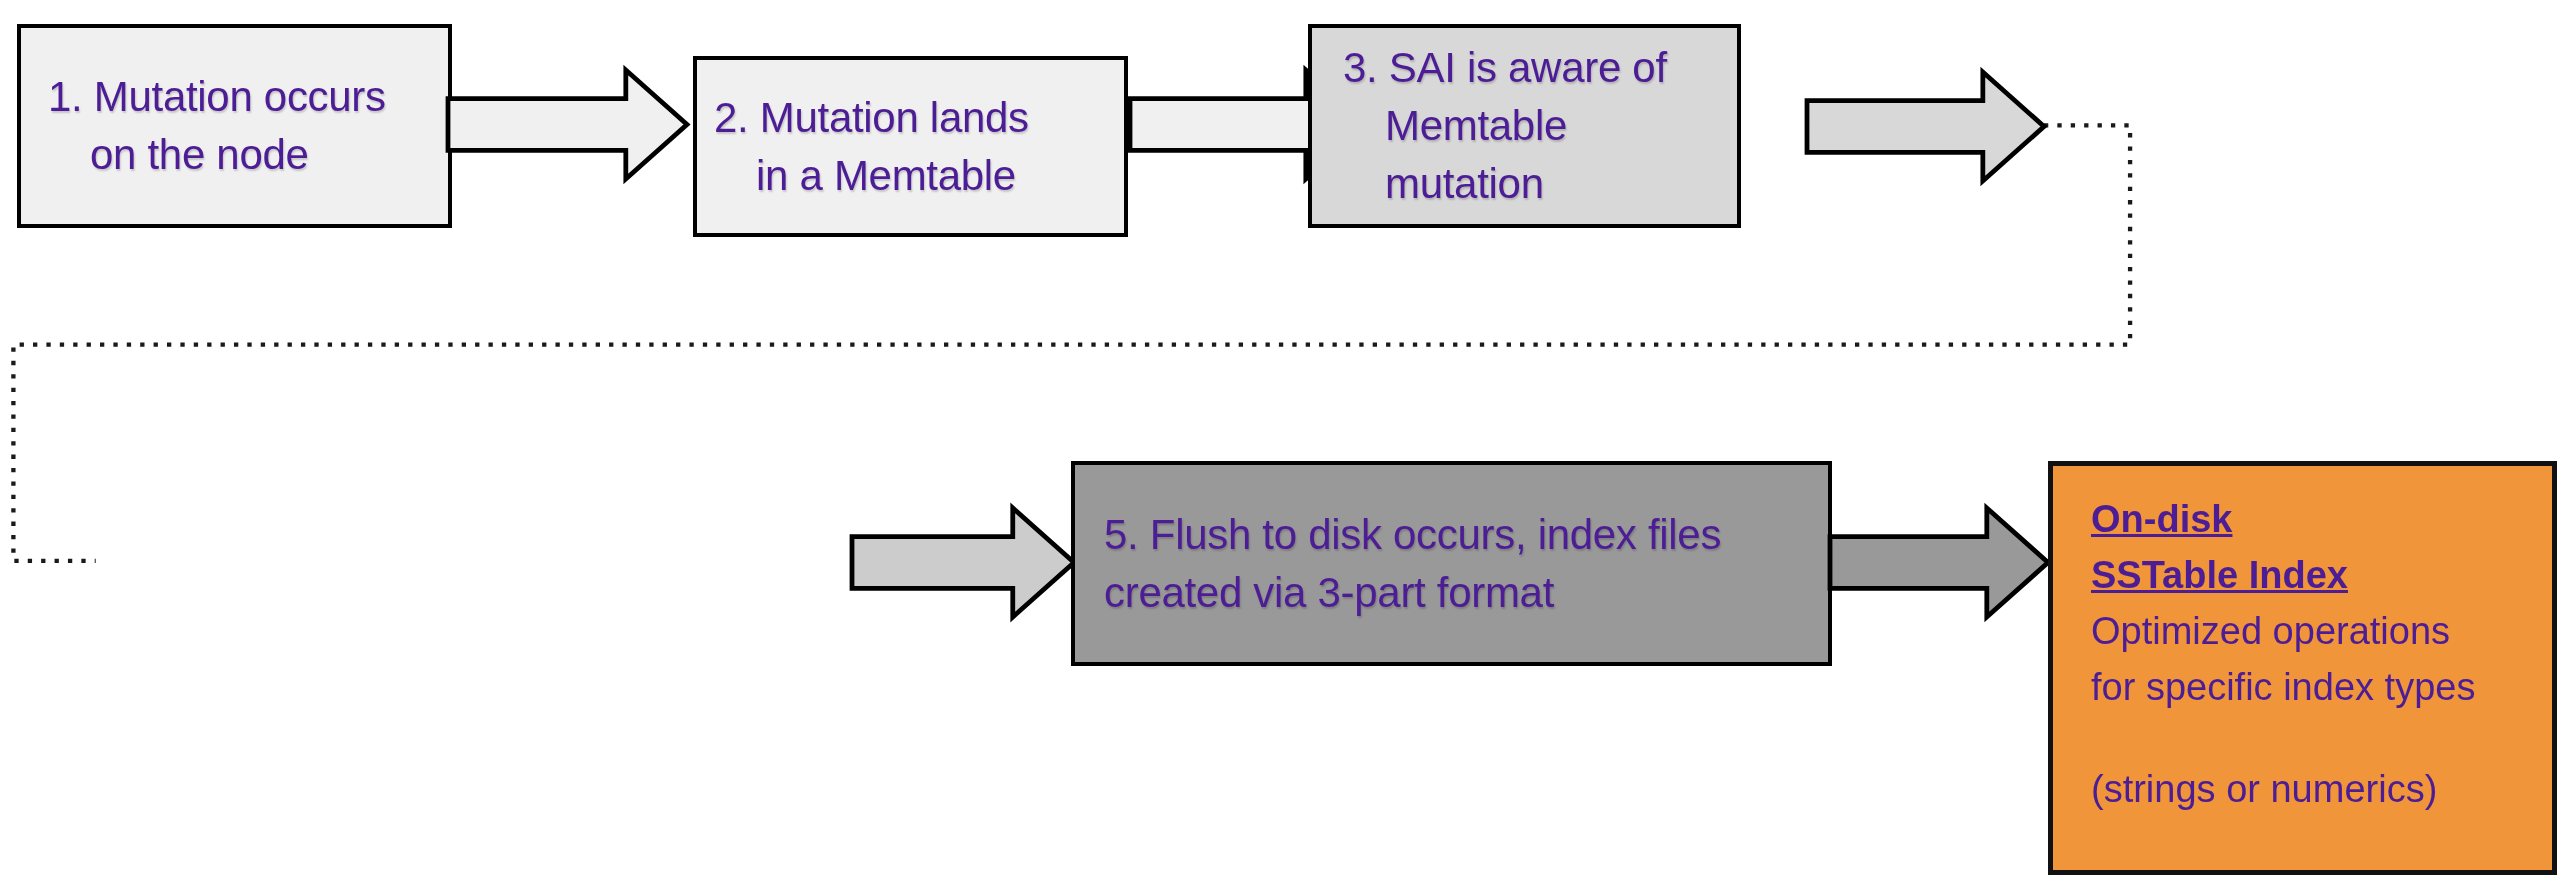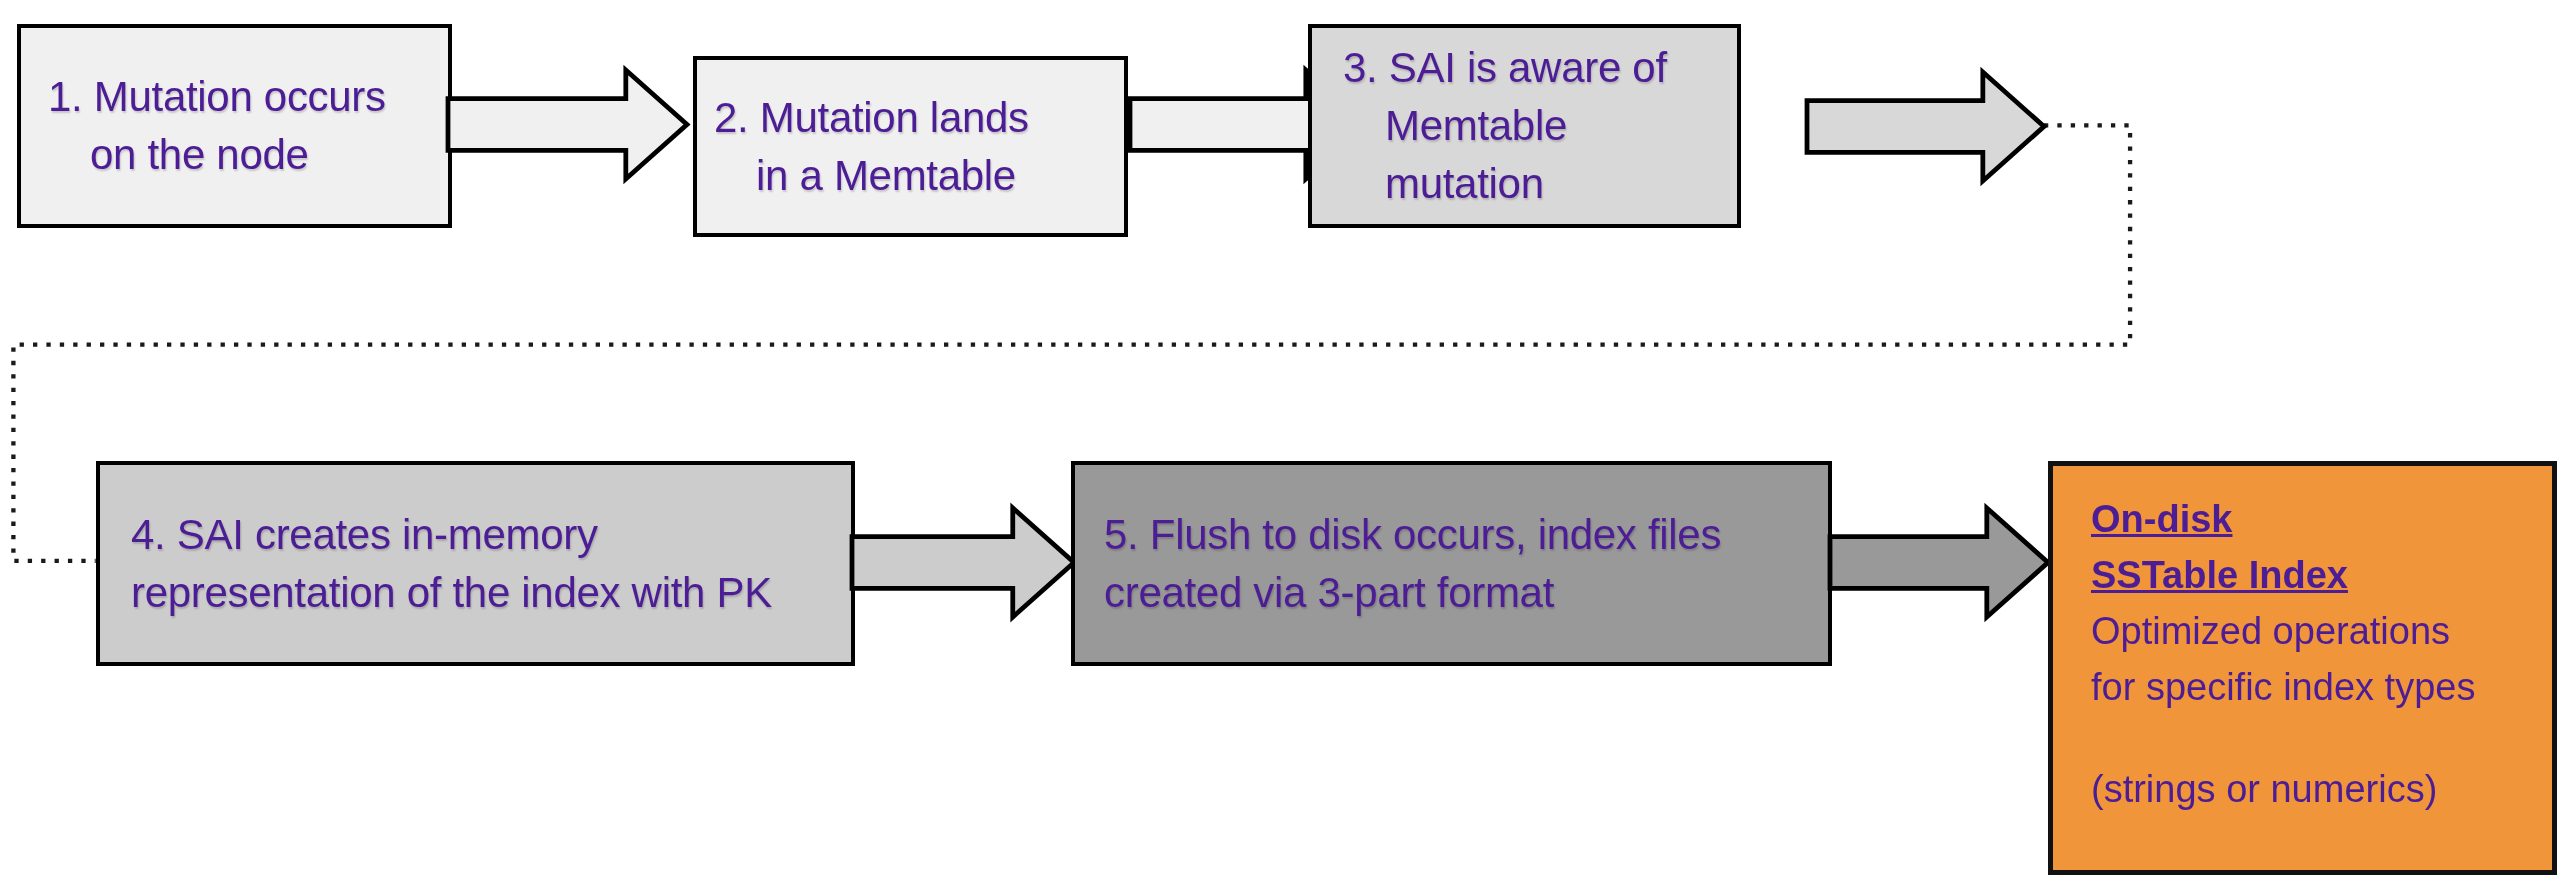--- a/index.html
+++ b/index.html
@@ -112,24 +112,20 @@
       <div class="line">Memtable</div>
       <div class="line">mutation</div>
     </div>
 
   <div id="arrow-3" class="flow-arrow">
     <svg width="237" height="115" viewBox="0 0 248 120">
       <polygon points="0,33 184,33 184,3 248,60 184,117 184,87 0,87" stroke="#000000" stroke-width="5" stroke-linejoin="miter" style="fill: rgb(216, 216, 216);"></polygon>
     </svg>
   </div>
 
-  <div id="box-step-4" class="step-box" style="background-color: rgb(204, 204, 204);">
-      <div class="line">4. SAI creates in-memory</div>
-      <div class="line">representation of the index with PK</div>
-    </div>
 
   <div id="arrow-4" class="flow-arrow">
     <svg width="222" height="115" viewBox="0 0 232 120">
       <polygon points="0,33 168,33 168,3 232,60 168,117 168,87 0,87" stroke="#000000" stroke-width="5" stroke-linejoin="miter" style="fill: rgb(204, 204, 204);"></polygon>
     </svg>
   </div>
 
   <div id="box-step-5" class="step-box" style="background-color: rgb(153, 153, 153);">
       <div class="line">5. Flush to disk occurs, index files</div>
       <div class="line">created via 3-part format</div>

